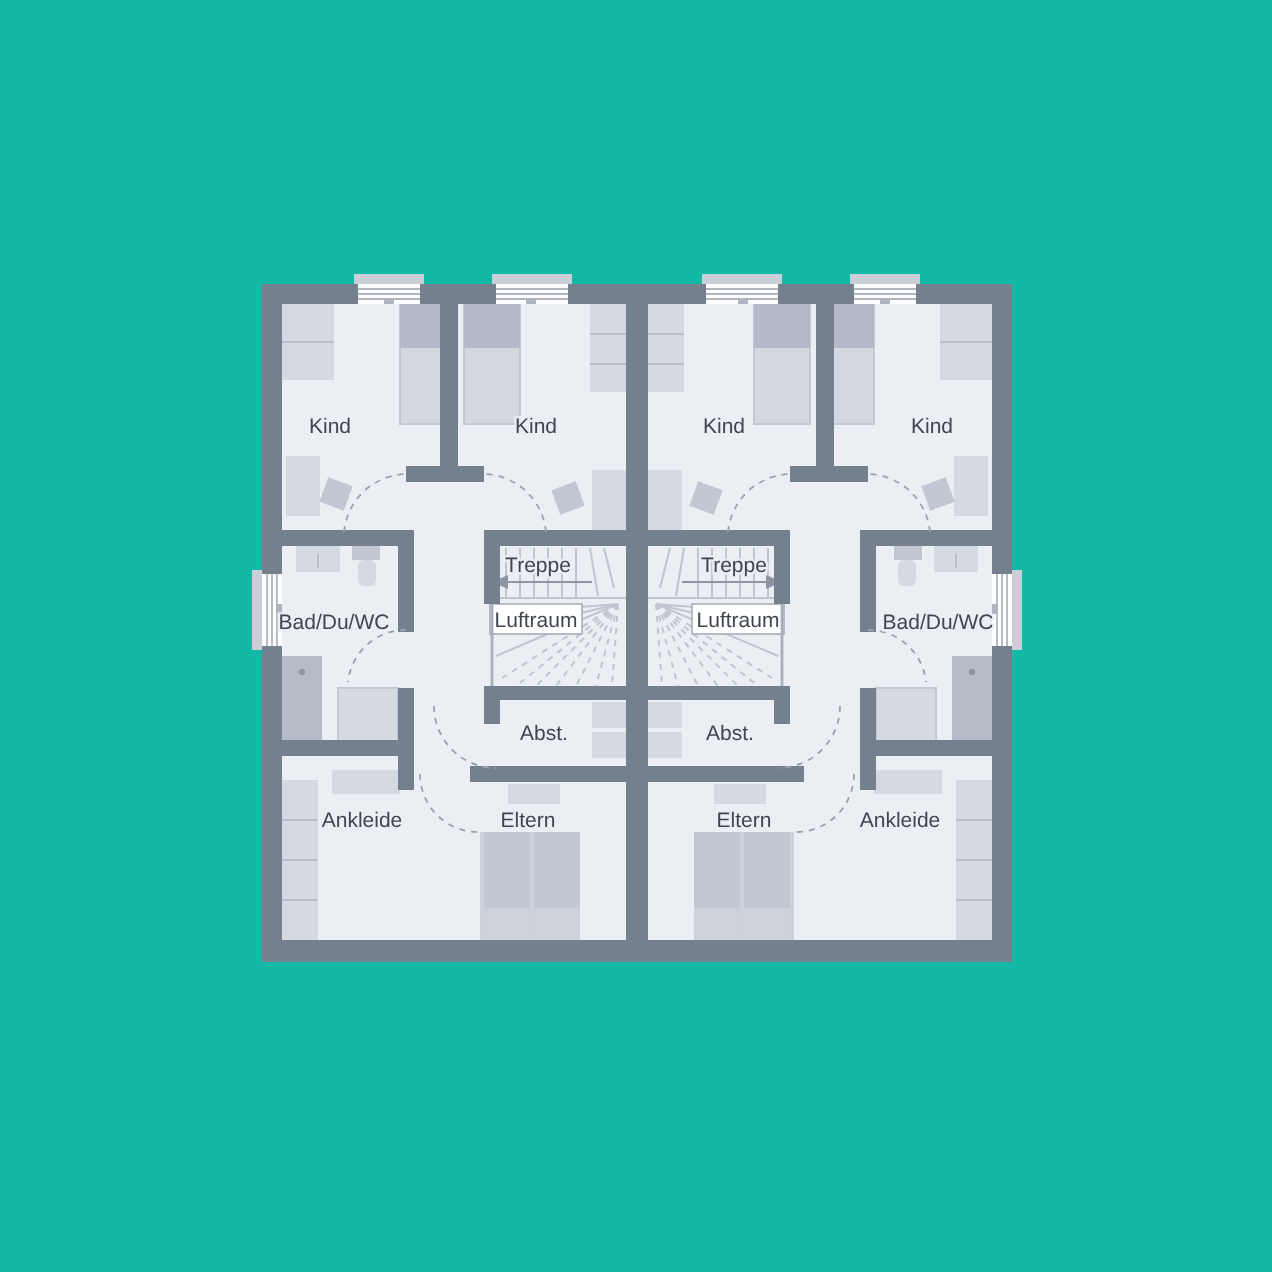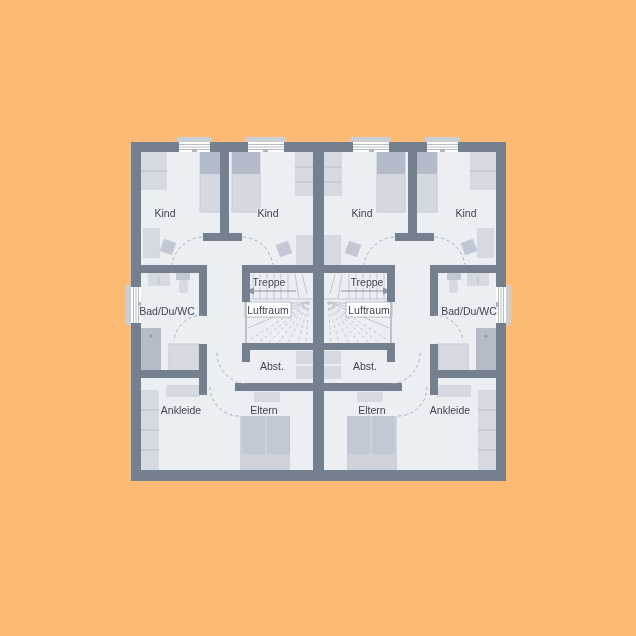--- a/index.html
+++ b/index.html
@@ -1,16 +1,16 @@
 <!DOCTYPE html>
 <html><head>
 <meta charset="utf-8">
 <style>
   html,body{margin:0;padding:0;background:#ffffff;}
-  .stage{width:636px;height:636px;position:relative;background:#fdba74;font-family:"Liberation Sans",sans-serif;}
+  .stage{width:636px;height:636px;position:relative;background:#14b8a6;font-family:"Liberation Sans",sans-serif;}
   svg{display:block;}
   .wall{fill:#75808f;}
   .floor{fill:#ebeef3;}
   .fur-light{fill:#d4d9e2;}
   .fur-mid{fill:#c2c8d3;}
   .fur-dark{fill:#b5bcc8;}
   .fur-line{stroke:#b9bfcb;stroke-width:1;}
   .bed-body{fill:#d4d8e1;stroke:#c3c9d4;stroke-width:1;}
   .bed-pillow{fill:#b4bbc8;}
   .stair-line{stroke:#c0c5d0;stroke-width:1;fill:none;}

